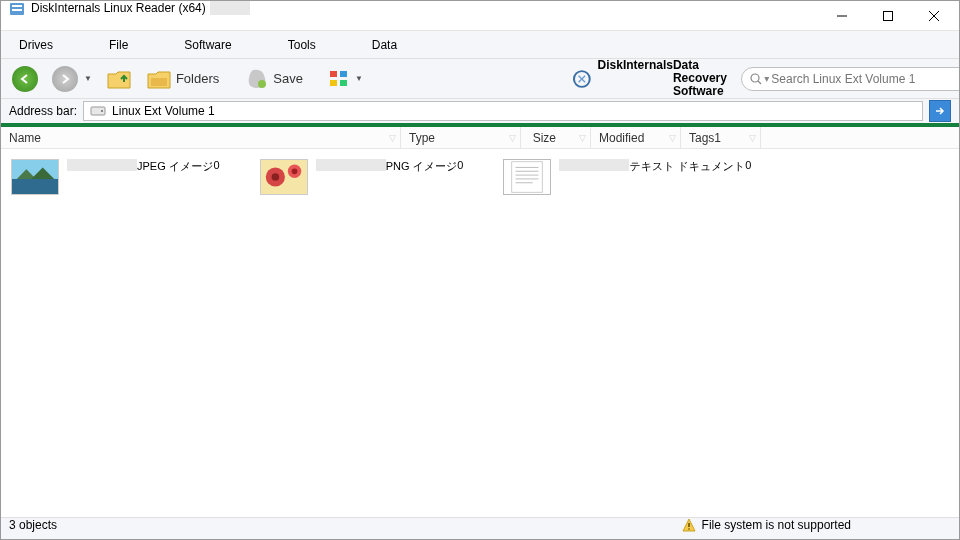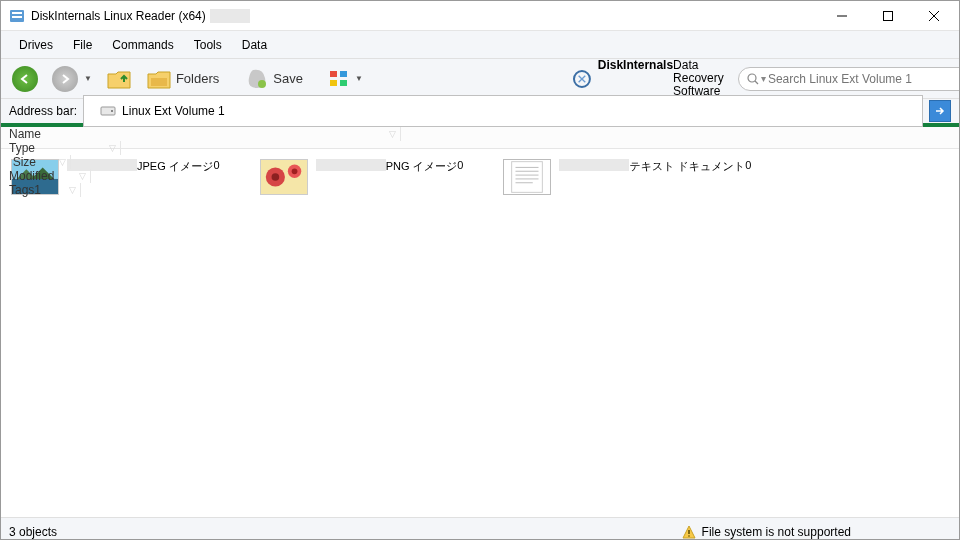--- a/index.html
+++ b/index.html
@@ -1,54 +1,54 @@
 <!DOCTYPE html>
 <html><head>
 <meta charset="utf-8">
 <style>
 * { margin: 0; padding: 0; box-sizing: border-box; font-family: "Segoe UI", Tahoma, sans-serif; }
 body { background: #fff; width: 960px; height: 540px; overflow: hidden; display: flex; flex-direction: column; border: 1px solid #999; }
-.titlebar { height: 30px; background: #fff; display: flex; align-items: center; padding: 0 2px 0 8px; border-bottom: 1px solid #e5e5e5; }
+.titlebar { height: 30px; background: #fff; display: flex; align-items: flex-start; padding: 0 2px 0 8px; border-bottom: 1px solid #e5e5e5; }
 .titlebar .app-icon { width: 16px; height: 16px; margin-right: 6px; }
 .titlebar .title { font-size: 12px; color: #000; flex: 0 0 auto; }
 .titlebar .redacted-box { width: 40px; height: 14px; background: #e8e8e8; margin-left: 4px; }
 .titlebar .spacer { flex: 1; }
 .window-controls { display: flex; }
 .window-controls .btn { width: 46px; height: 30px; display: flex; align-items: center; justify-content: center; }
-.menubar { height: 28px; background: #f4f6f9; display: flex; align-items: center; padding: 0 8px; border-bottom: 1px solid #e0e0e0; }
+.menubar { height: 28px; background: #f4f6f9; display: flex; align-items: center; padding: 0 8px; border-bottom: 1px solid #e0e0e0; gap: 36px; }
 .menubar .menu-item { font-size: 12px; padding: 4px 10px; color: #000; }
 .toolbar { height: 40px; background: #f4f6f9; display: flex; align-items: center; padding: 0 6px; border-bottom: 1px solid #e0e0e0; gap: 4px; }
 .tool-btn { display: flex; align-items: center; gap: 4px; padding: 2px 4px; border: 1px solid transparent; border-radius: 2px; }
 .tool-label { font-size: 13px; color: #333; }
 .tool-sep { width: 1px; height: 28px; background: #d0d0d0; margin: 0 4px; }
 .brand-block { display: flex; align-items: center; gap: 6px; margin-left: 200px; }
 .brand-text { display: flex; line-height: 1.1; }
 .brand-text .line1 { font-size: 12px; font-weight: bold; }
-.brand-text .line2 { font-size: 12px; font-weight: normal; }
+.brand-text .line2 { font-size: 12px; font-weight: bold; }
 .search-box { flex: 0 0 300px; margin-left: auto; height: 24px; border: 1px solid #c0c0c0; border-radius: 12px; display: flex; align-items: center; padding: 0 8px; background: #fff; }
 .search-box input { border: none; outline: none; font-size: 12px; flex: 1; background: transparent; color: #777; }
 .addressbar { height: 28px; background: #f4f6f9; display: flex; align-items: center; padding: 0 8px; border-bottom: 4px solid #15803d; gap: 6px; }
 .addressbar .label { font-size: 12px; color: #000; }
-.addressbar .path-input { flex: 1; height: 32px; border: 1px solid #c0c0c0; background: #fff; display: flex; align-items: center; padding: 0 16px; gap: 6px; }
+.addressbar .path-input { flex: 1; height: 20px; border: 1px solid #c0c0c0; background: #fff; display: flex; align-items: center; padding: 0 6px; gap: 6px; }
 .addressbar .path-input .path-text { font-size: 12px; }
 .addressbar .go-btn { width: 22px; height: 22px; background: #3b8ad9; display: flex; align-items: center; justify-content: center; border: 1px solid #2a6db0; }
-.columns-header { height: 22px; background: #fcfcfc; display: flex; align-items: flex-start; border-bottom: 1px solid #e6e6e6; font-size: 12px; color: #333; flex-direction: column; }
+.columns-header { height: 22px; background: #fcfcfc; display: flex; align-items: center; border-bottom: 1px solid #e6e6e6; font-size: 12px; color: #333; }
 .col { display: flex; align-items: center; padding: 0 8px; border-right: 1px solid #e6e6e6; height: 100%; position: relative; }
 .col .filter { position: absolute; right: 4px; color: #d4d4d4; font-size: 9px; }
 .col-name { width: 400px; }
 .col-type { width: 120px; }
 .col-size { width: 70px; justify-content: flex-end; padding-right: 34px; }
 .col-modified { width: 90px; }
 .col-tags { width: 80px; }
 .content { flex: 1; background: #fff; padding: 10px; display: flex; gap: 40px; align-items: flex-start; }
 .file-item { display: flex; gap: 8px; align-items: flex-start; }
 .thumb { width: 48px; height: 36px; border: 1px solid #ccc; display: flex; align-items: center; justify-content: center; overflow: hidden; }
 .file-info { display: flex; flex-direction: row; font-size: 11px; color: #000; }
 .file-info .name-redact { width: 70px; height: 12px; background: #e8e8e8; margin-bottom: 2px; }
-.statusbar { height: 22px; background: #f4f6f9; border-top: 1px solid #e0e0e0; display: flex; align-items: flex-end; padding: 0 8px; font-size: 12px; gap: 12px; }
+.statusbar { height: 22px; background: #f4f6f9; border-top: 1px solid #e0e0e0; display: flex; align-items: flex-start; padding: 0 8px; font-size: 12px; gap: 12px; }
 .statusbar .spacer { flex: 1; }
 .statusbar .warn { display: flex; align-items: center; gap: 6px; margin-right: 100px; }
 .dropdown-arrow { font-size: 8px; color: #555; margin-left: 2px; }
 .nav-circle { width: 26px; height: 26px; border-radius: 50%; display: flex; align-items: center; justify-content: center; }
 </style>
 </head>
 <body>
 
 <div class="titlebar">
   <span class="app-icon">
@@ -77,21 +77,21 @@
           <line x1="0" y1="0" x2="10" y2="10" stroke="#000" stroke-width="1"></line>
           <line x1="10" y1="0" x2="0" y2="10" stroke="#000" stroke-width="1"></line>
         </svg>
     </div>
   </div>
 </div>
 
 <div class="menubar">
   <span class="menu-item">Drives</span>
   <span class="menu-item">File</span>
-  <span class="menu-item">Commands</span>
+  <span class="menu-item">Software</span>
   <span class="menu-item">Tools</span>
   <span class="menu-item">Data</span>
 </div>
 
 <div class="toolbar">
   <div class="tool-btn">
     <span class="nav-circle" style="background: radial-gradient(#6dbd45,#3a8a1f);">
       <svg width="14" height="14" viewBox="0 0 14 14">
           <path d="M9 3 L4 7 L9 11" fill="none" stroke="#fff" stroke-width="2"></path>
         </svg>

